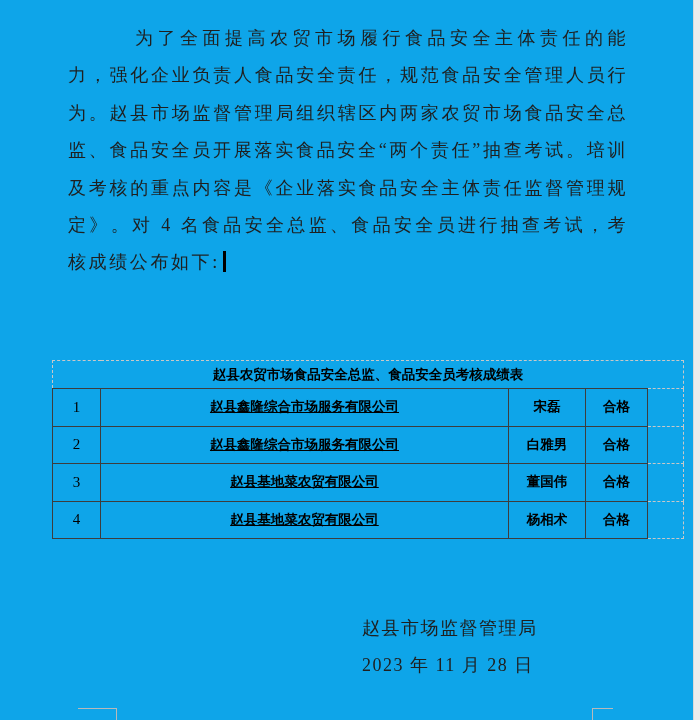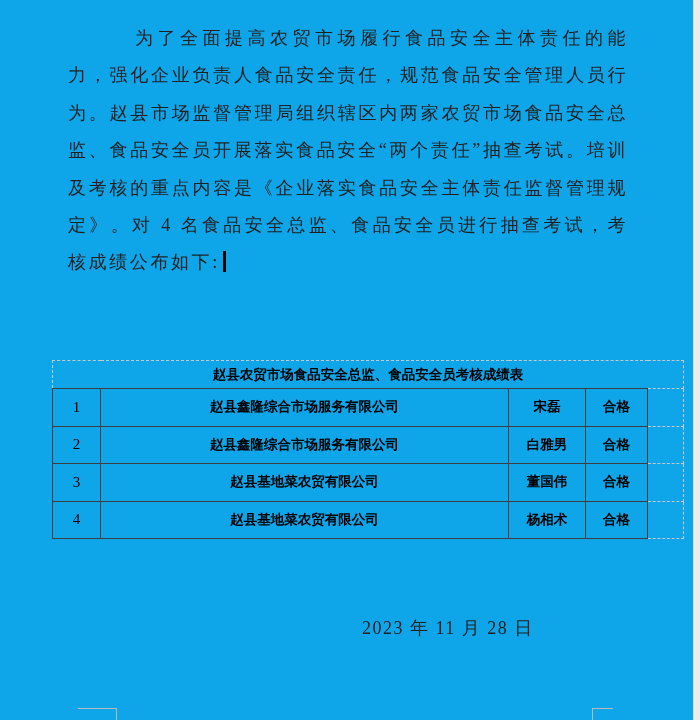--- a/index.html
+++ b/index.html
@@ -52,21 +52,21 @@
   }
   .score-table td, .score-table th {
     padding: 0;
     text-align: center;
     vertical-align: middle;
     overflow: hidden;
     white-space: nowrap;
   }
   .cell-solid  { border: 1.5px solid #3d3d3d; }
   .cell-hidden { border: 1px dashed #c8c8c8; }
-  .cell-company { text-align: left; padding-left: 14px; }
+  .cell-company { text-align: left; padding-left: 14px; text-decoration: underline; }
   .cell-index {
     font-family: "Liberation Serif", "DejaVu Serif", serif;
     font-weight: normal;
     font-size: 15px;
   }
   .table-title-cell { font-weight: bold; }
   
   .signature {
     position: absolute;
     left: 362px;
@@ -151,20 +151,21 @@
       <td class="cell-solid cell-index">4</td>
       <td class="cell-solid cell-company">赵县基地菜农贸有限公司</td>
       <td class="cell-solid">杨相术</td>
       <td class="cell-solid">合格</td>
       <td class="cell-hidden"></td>
     </tr>
   </tbody>
     </table>
 
   <div class="signature">
+    <div>赵县市场监督管理局</div>
     <div>2023 年 11 月 28 日</div>
   </div>
 
   <div class="mark-bottom-left"></div>
   <div class="mark-bottom-right"></div>
   <div class="scroll-strip"></div>
 
 </div>
 
 </body></html>

